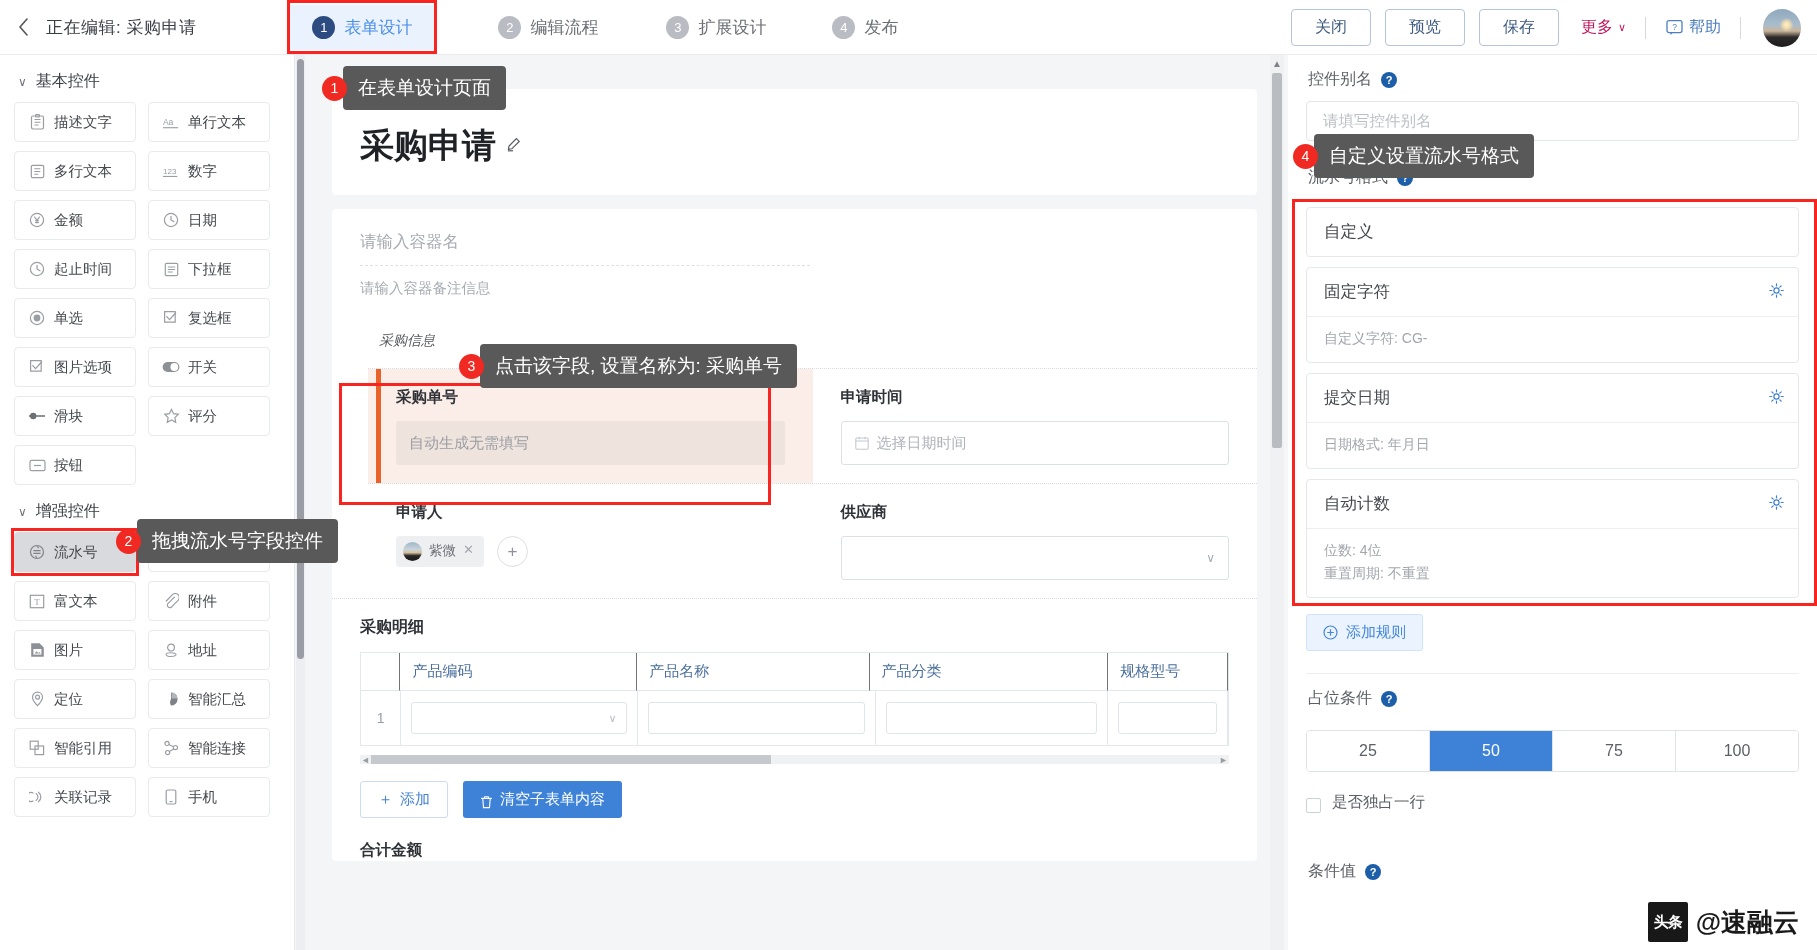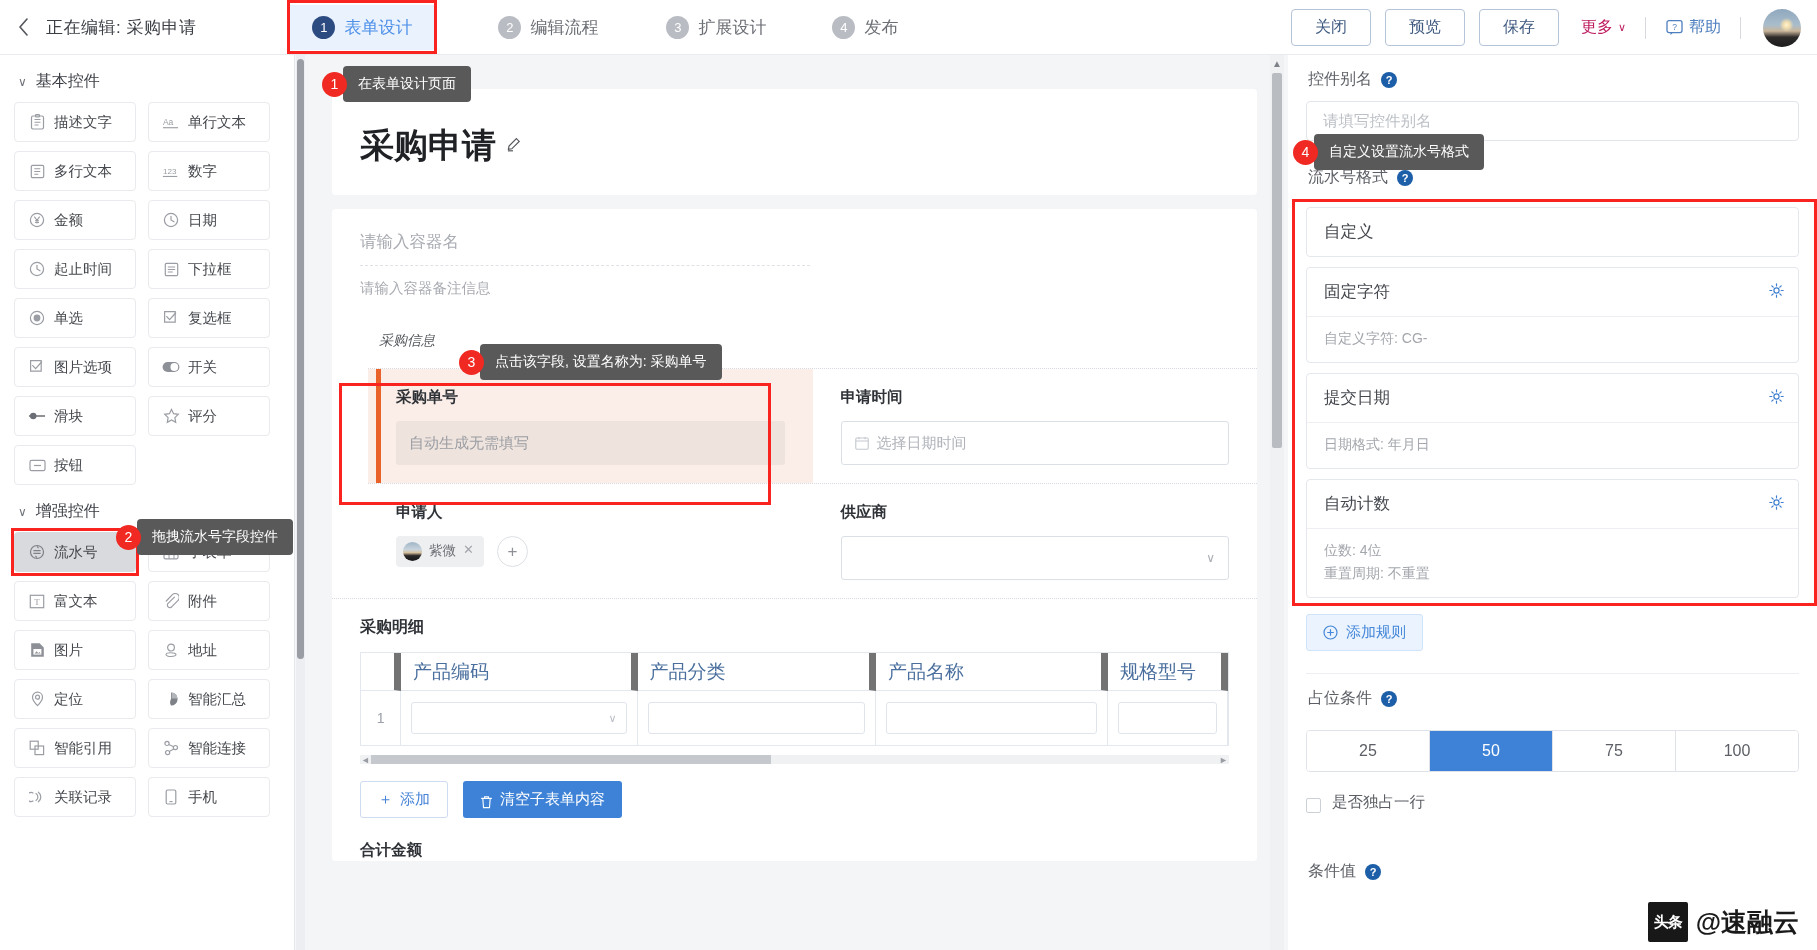--- a/index.html
+++ b/index.html
@@ -168,22 +168,22 @@
     display: flex; align-items: center; justify-content: center;
     color: #8d9096; font-size: 17px; cursor: pointer; background: #fff;
   }
 
   
   .sub-wrap { padding: 18px 28px 0 28px; }
   .sub-title { font-size: 16px; font-weight: bold; color: #2f3237; margin-bottom: 14px; }
   .sub-table { border: 1px solid #e3e8ee; border-bottom: none; }
   .sub-thead { display: flex; height: 38px; }
   .sub-th {
-    border-right: 7px solid #737373; border-bottom: 1px solid #e3e8ee;
-    font-size: 19px; color: #4a6f9e; display: flex; align-items: center; padding-left: 12px;
+    border-right: 1px solid #737373; border-bottom: 1px solid #e3e8ee;
+    font-size: 15px; color: #4a6f9e; display: flex; align-items: center; padding-left: 12px;
   }
   .sub-tr { display: flex; height: 55px; }
   .sub-td {
     border-right: 1px solid #e3e8ee; border-bottom: 1px solid #e3e8ee;
     display: flex; align-items: center; padding: 0 10px; font-size: 14px; color: #9aa0a8;
   }
   .cw-idx { width: 42px; justify-content: center; }
   .cw-a { width: 258px; }
   .cw-b { width: 260px; }
   .cw-c { width: 253px; }
@@ -288,21 +288,21 @@
   }
 
   
   .callout { position: absolute; display: flex; align-items: center; z-index: 40; }
   .callout .badge {
     width: 25px; height: 25px; border-radius: 50%; background: #f02a23; color: #fff;
     font-size: 14px; display: flex; align-items: center; justify-content: center;
     flex: none; position: relative; z-index: 2;
   }
   .callout .bubble {
-    background: #595959; color: #ffffff; font-size: 14px;
+    background: #595959; color: #ffffff; font-size: 19px;
     padding: 9px 15px; margin-left: -4px; border-radius: 4px; white-space: nowrap;
     position: relative;
   }
   .callout .bubble::before {
     content: ""; position: absolute; left: -7px; top: 50%; transform: translateY(-50%);
     border-top: 7px solid transparent; border-bottom: 7px solid transparent;
     border-right: 8px solid #595959;
   }
   #callout1 { left: 322px; top: 66px; }
   #callout2 { left: 116px; top: 519px; }
@@ -702,22 +702,22 @@
             </div>
           </div>
         </div>
 
         <div class="sub-wrap row-dashed">
           <div class="sub-title">采购明细</div>
           <div class="sub-table">
             <div class="sub-thead">
               <div class="sub-th cw-idx"></div>
               <div class="sub-th cw-a">产品编码</div>
+              <div class="sub-th cw-c">产品名称</div>
               <div class="sub-th cw-b">产品分类</div>
-              <div class="sub-th cw-c">产品名称</div>
               <div class="sub-th cw-d">规格型号</div>
             </div>
             <div class="sub-tr">
               <div class="sub-td cw-idx">1</div>
               <div class="sub-td cw-a">
                 <div class="cellbox">
                   <span></span>
                   <span class="chev">∨</span>
                 </div>
               </div>

